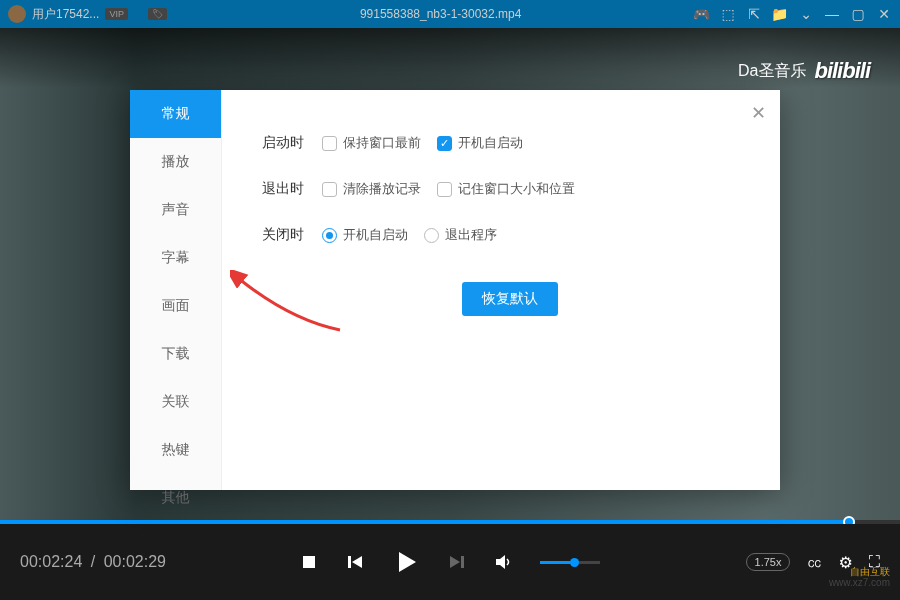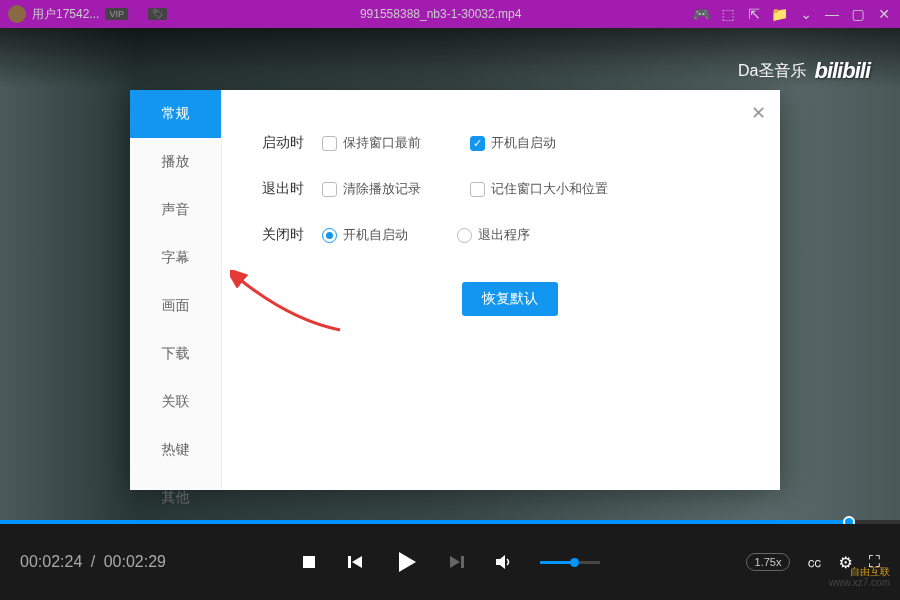--- a/index.html
+++ b/index.html
@@ -1,17 +1,17 @@
 <!DOCTYPE html>
 <html><head>
 <meta charset="utf-8">
 <style>
 *{margin:0;padding:0;box-sizing:border-box;font-family:"Microsoft YaHei",sans-serif}
 body{width:900px;height:600px;background:#1a1a1a;overflow:hidden;position:relative}
-.titlebar{height:28px;background:#a21caf;display:flex;align-items:center;padding:0 8px;color:#ccc;font-size:12px}
+.titlebar{height:28px;background:#0369a1;display:flex;align-items:center;padding:0 8px;color:#ccc;font-size:12px}
 .avatar{width:18px;height:18px;border-radius:50%;background:#8a6844;margin-right:6px}
 .username{color:#ccc;margin-right:6px}
 .vip-badge{background:#444;color:#999;font-size:9px;padding:1px 4px;border-radius:2px;margin-right:20px}
 .title-center{flex:1;text-align:center;color:#ccc}
 .title-right{display:flex;gap:10px;align-items:center}
 .title-icon{width:16px;height:16px;display:flex;align-items:center;justify-content:center;color:#ccc;font-size:14px;cursor:pointer}
 .gamepad{color:#ffa726}
 .video-area{position:relative;height:492px;background:linear-gradient(90deg,#4a5a5a 0%,#2a3838 15%,#3a4848 50%,#5a6a6a 85%,#4a5858 100%)}
 .video-area::before{content:"";position:absolute;top:0;left:0;right:0;height:60px;background:linear-gradient(180deg,rgba(0,0,0,0.6),transparent)}
 .watermark{position:absolute;top:30px;right:30px;color:#fff;font-size:16px;display:flex;align-items:center;gap:8px}
@@ -33,21 +33,21 @@
 .xz-watermark span{color:#d4a017}
 
 .dialog{position:absolute;top:90px;left:130px;width:650px;height:400px;background:#fff;box-shadow:0 4px 30px rgba(0,0,0,.4);display:flex}
 .dialog-close{position:absolute;top:12px;right:14px;color:#999;font-size:18px;cursor:pointer}
 .sidebar{width:92px;background:#fafafa;border-right:1px solid #eee}
 .side-item{height:48px;display:flex;align-items:center;justify-content:center;color:#666;font-size:14px;cursor:pointer}
 .side-item.active{background:#1296f0;color:#fff}
 .content{flex:1;padding:44px 40px}
 .row{display:flex;align-items:center;margin-bottom:28px}
 .row-label{width:60px;color:#333;font-size:14px;font-weight:500}
-.opts{display:flex;gap:49px}
+.opts{display:flex;gap:16px}
 .opt{display:flex;align-items:center;gap:6px;font-size:13px;color:#555}
 .chk{width:15px;height:15px;border:1.5px solid #bbb;border-radius:3px;display:flex;align-items:center;justify-content:center}
 .chk.checked{background:#1296f0;border-color:#1296f0;color:#fff;font-size:11px}
 .radio{width:15px;height:15px;border:1.5px solid #bbb;border-radius:50%;display:flex;align-items:center;justify-content:center}
 .radio.checked{border-color:#1296f0}
 .radio.checked::after{content:"";width:7px;height:7px;background:#1296f0;border-radius:50%}
 .restore-btn{background:#1296f0;color:#fff;border:none;padding:8px 20px;font-size:14px;border-radius:3px;margin-left:200px;margin-top:10px;cursor:pointer}
 .arrow{position:absolute;top:270px;left:230px;pointer-events:none}
 </style>
 </head>

